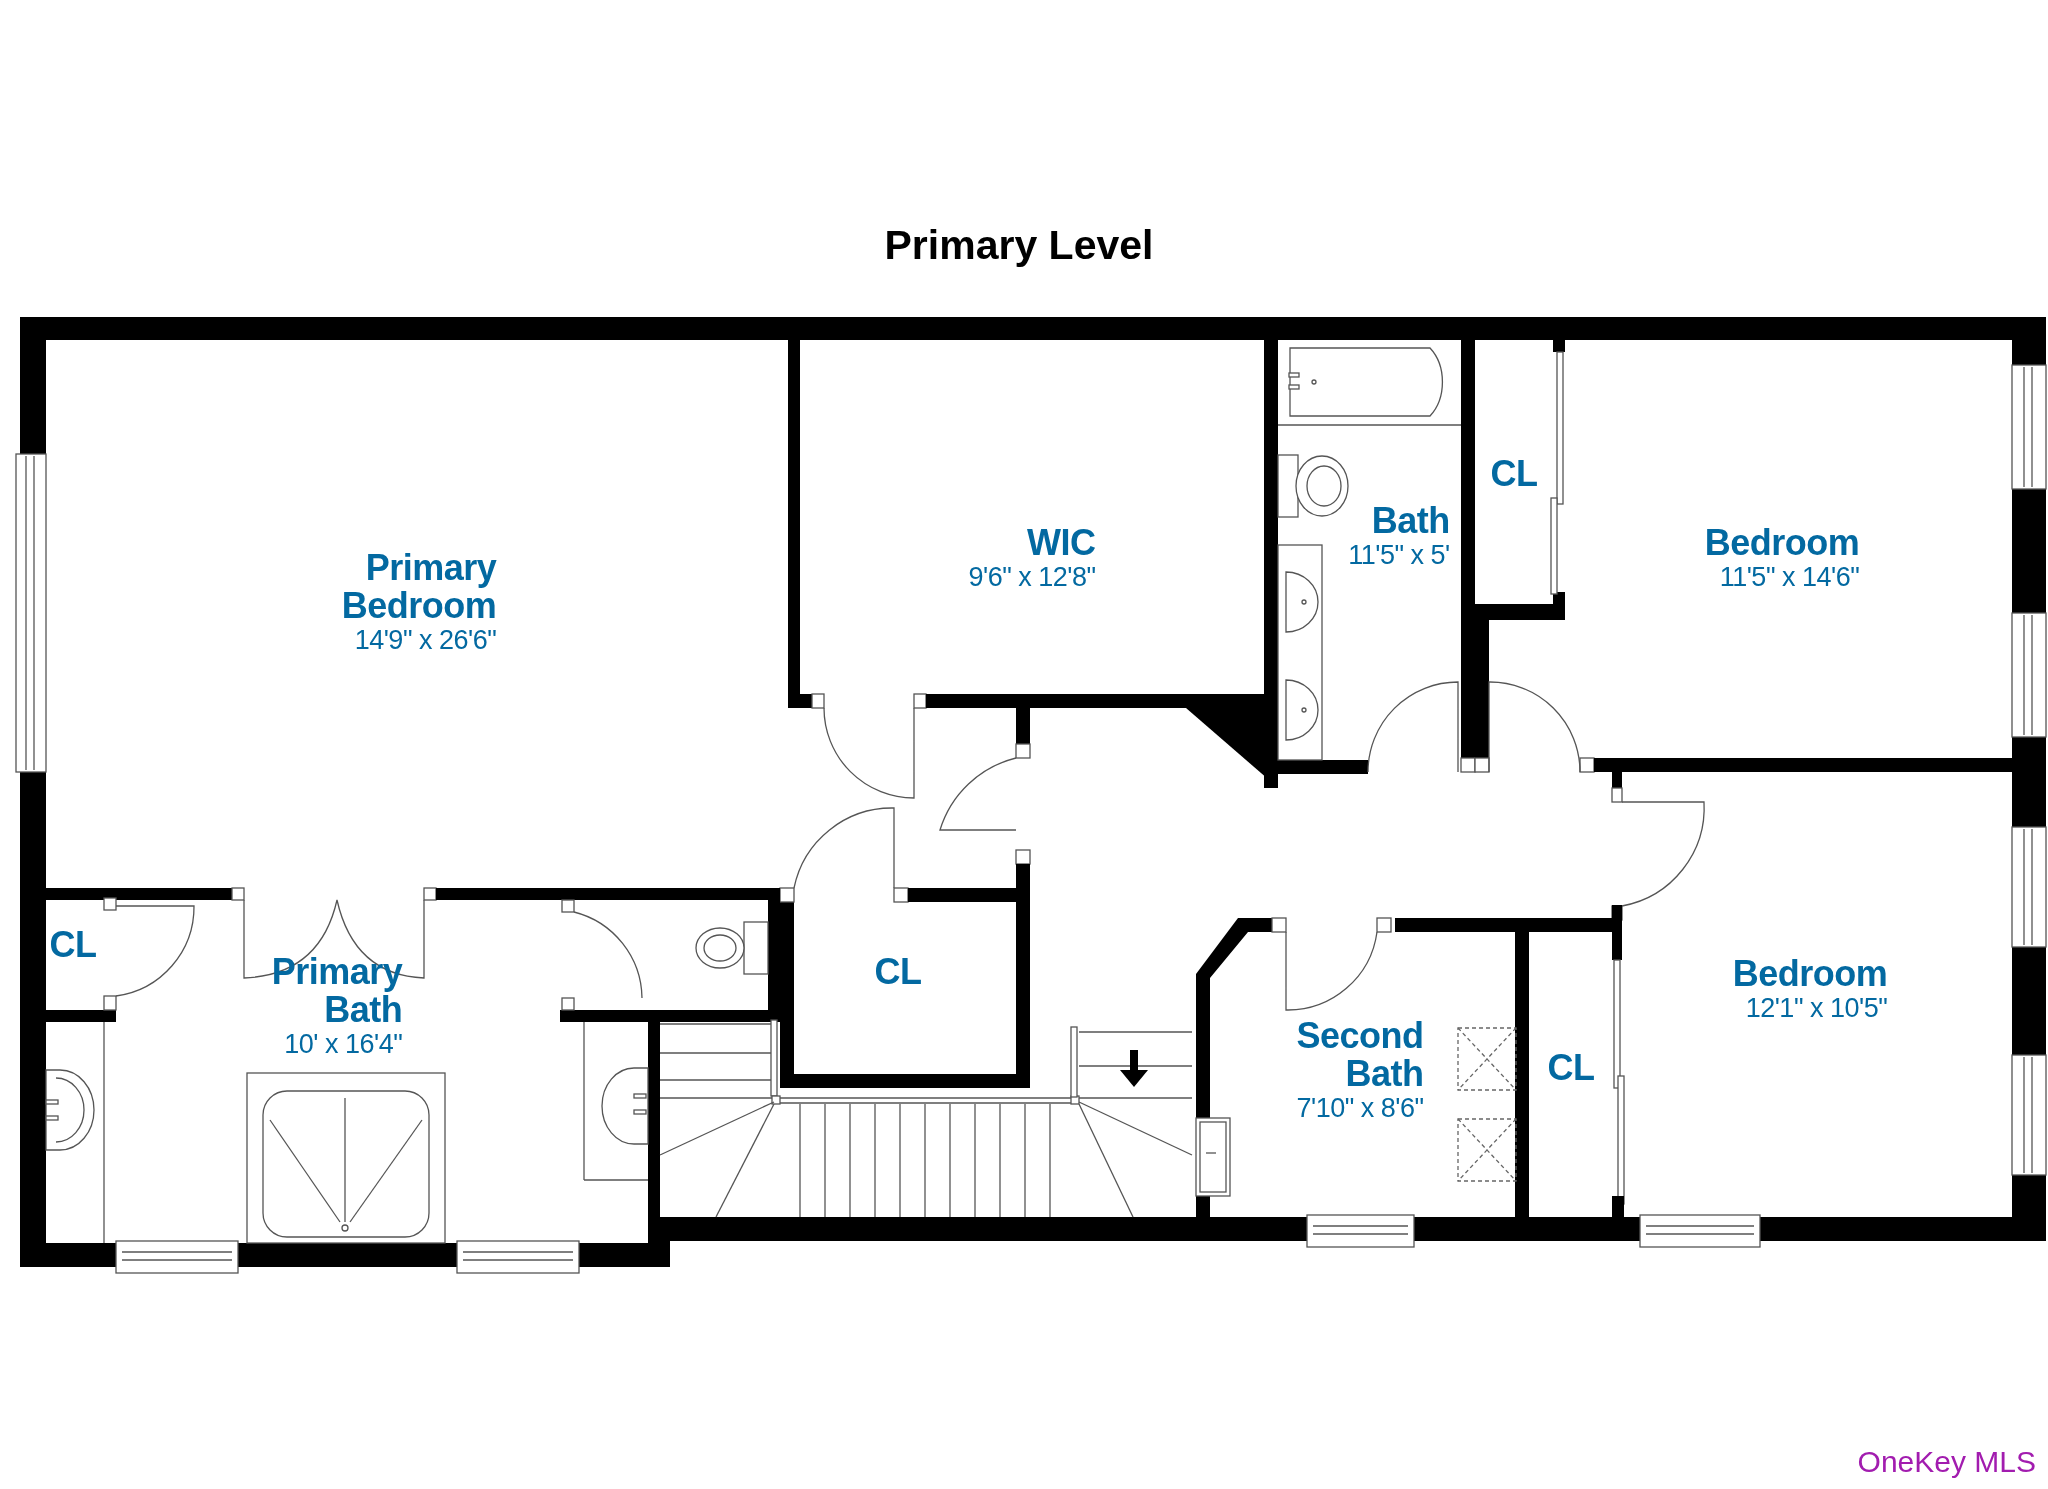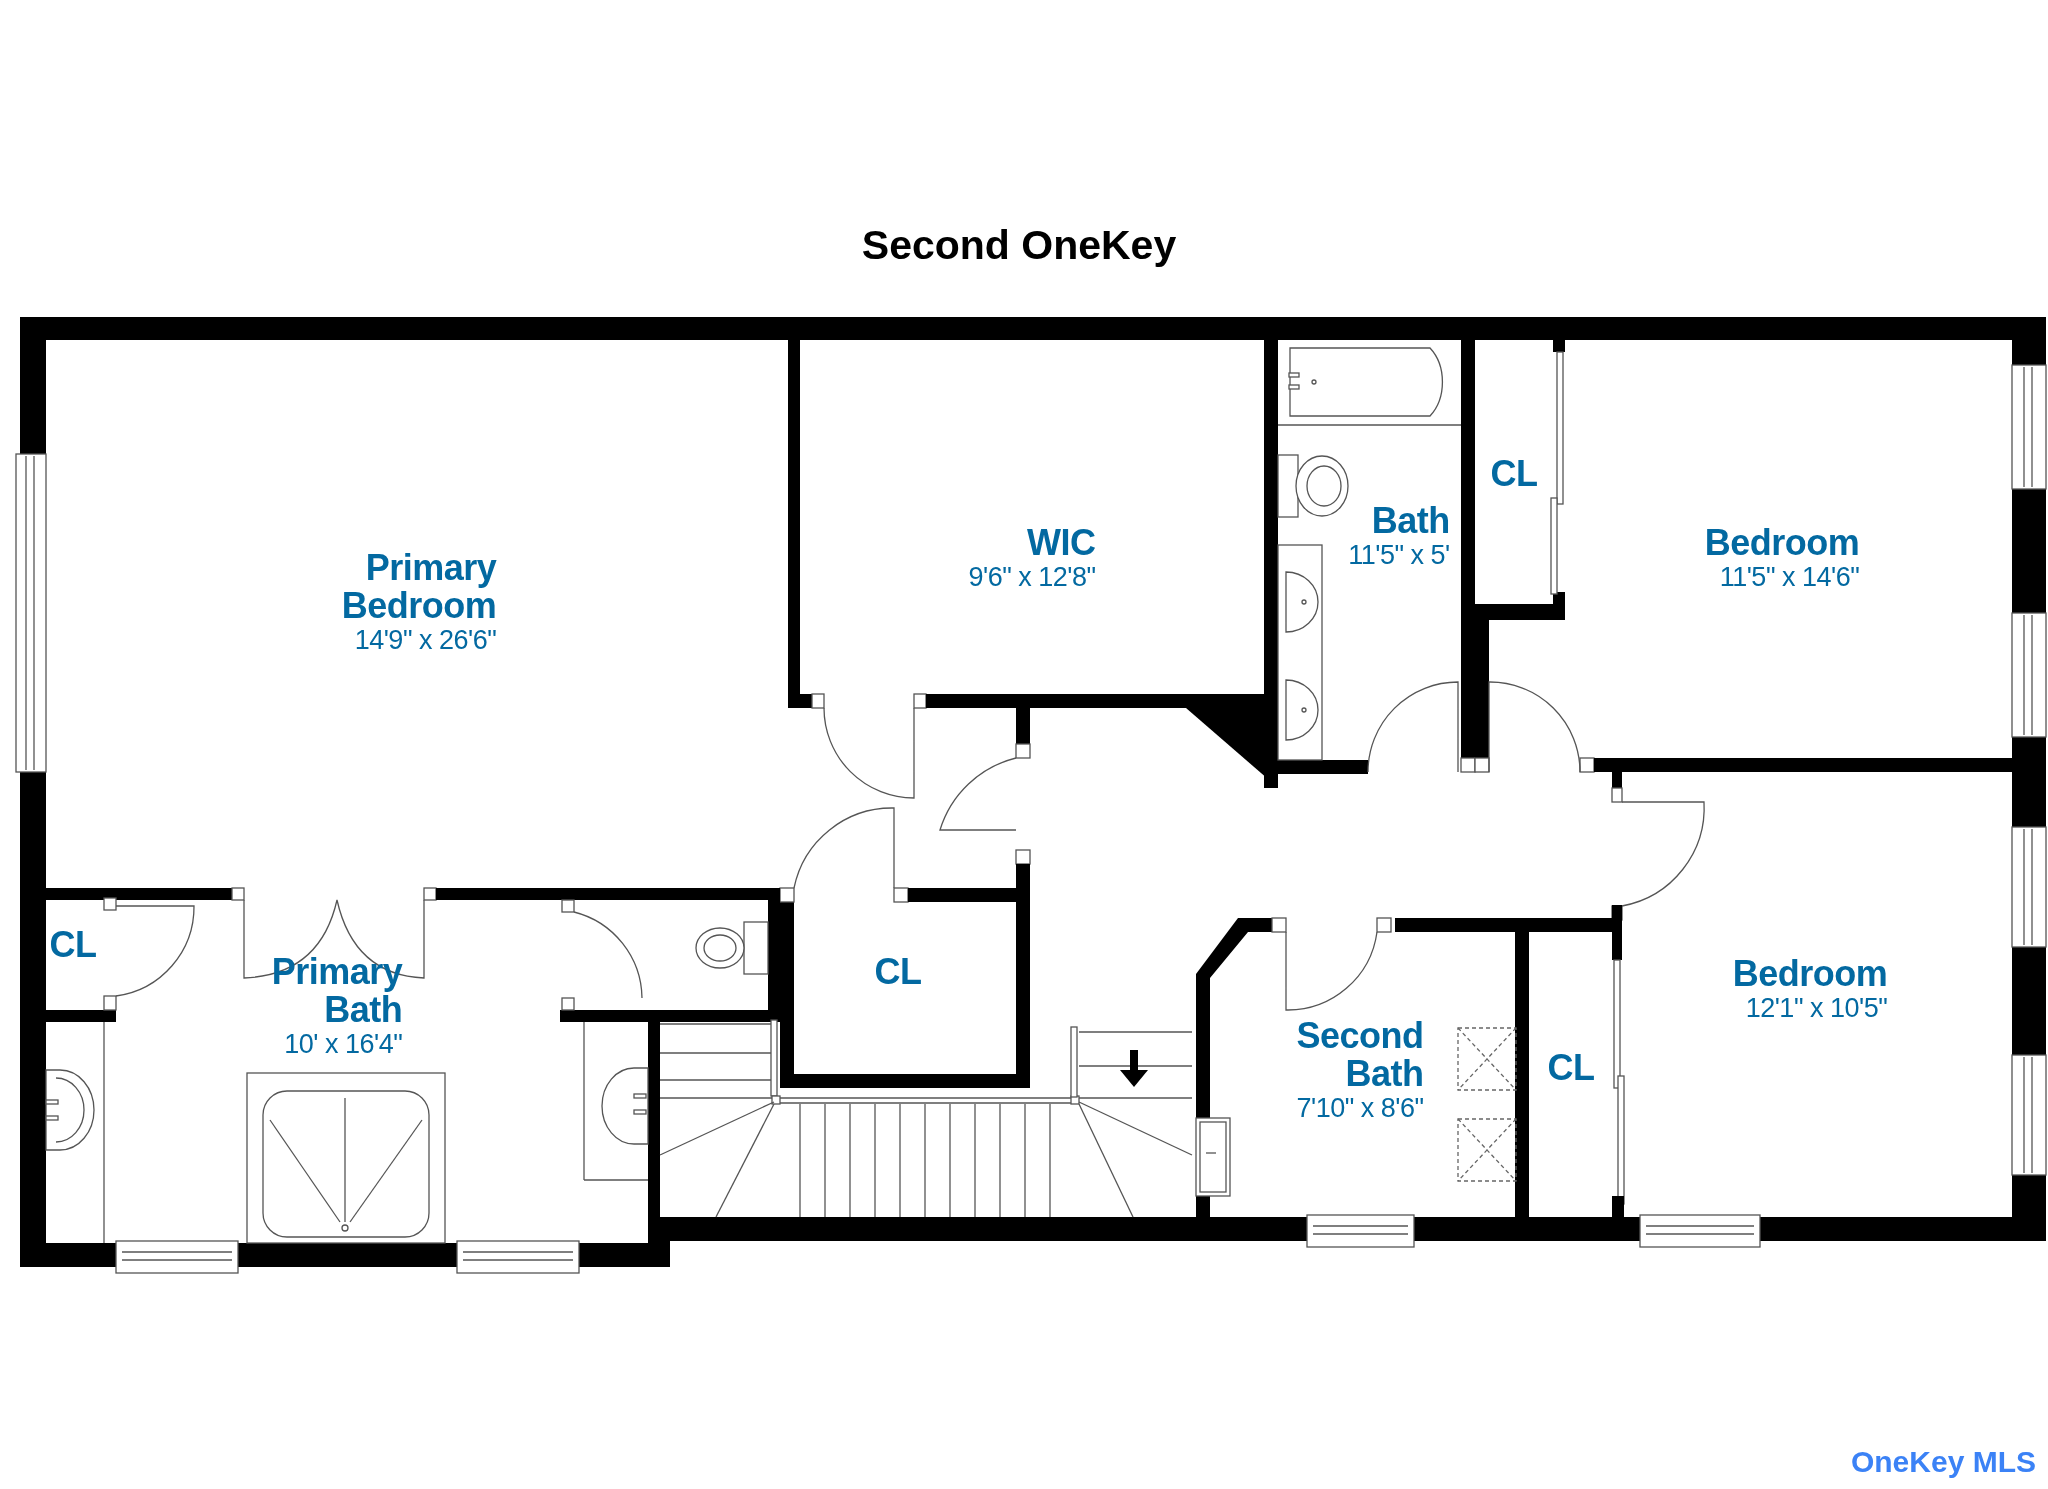--- a/index.html
+++ b/index.html
@@ -6,26 +6,26 @@
   body { width: 2048px; height: 1489px; position: relative; overflow: hidden; font-family: "Liberation Sans", sans-serif; }
   svg.plan { position: absolute; left: 0; top: 0; }
   .wall { fill: #000000; }
   .thin { fill: none; stroke: #555555; stroke-width: 1.3; }
   .thinw { fill: #ffffff; stroke: #555555; stroke-width: 1.3; }
   .dash { fill: none; stroke: #666666; stroke-width: 1.3; stroke-dasharray: 4 3; }
   .label { position: absolute; transform: translateX(-50%); text-align: right; color: #0369a1; white-space: nowrap; }
   .rname { font-weight: bold; font-size: 36px; line-height: 38px; letter-spacing: -0.5px; }
   .rdim { font-size: 27px; line-height: 30px; letter-spacing: -0.5px; }
   .title { position: absolute; left: 1019px; top: 222px; transform: translateX(-50%); font-weight: bold; font-size: 41px; color: #000; white-space: nowrap; }
-  .watermark { position: absolute; right: 12px; bottom: 10px; font-size: 30px; color: #3b82f6; white-space: nowrap; font-weight: bold; }
+  .watermark { position: absolute; right: 12px; bottom: 10px; font-size: 30px; color: #a21caf; white-space: nowrap; }
 </style>
 </head>
 <body>
 
-<div class="title">Second OneKey</div>
+<div class="title">Primary Level</div>
 
 <svg class="plan" width="2048" height="1489" viewBox="0 0 2048 1489" xmlns="http://www.w3.org/2000/svg">
 
   <g>
     <rect class="wall" x="20" y="317" width="2026" height="23"></rect>
     <rect class="wall" x="20" y="317" width="26" height="950"></rect>
     <rect class="wall" x="2012" y="317" width="34" height="924"></rect>
     <rect class="wall" x="648" y="1217" width="1398" height="24"></rect>
     <rect class="wall" x="20" y="1243" width="650" height="24"></rect>
     <rect class="wall" x="648" y="1217" width="22" height="50"></rect>

